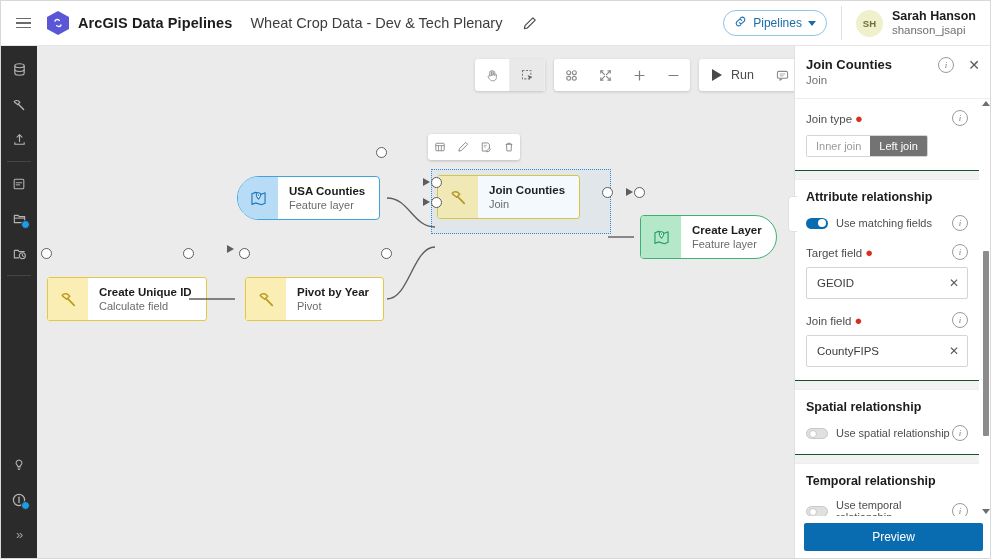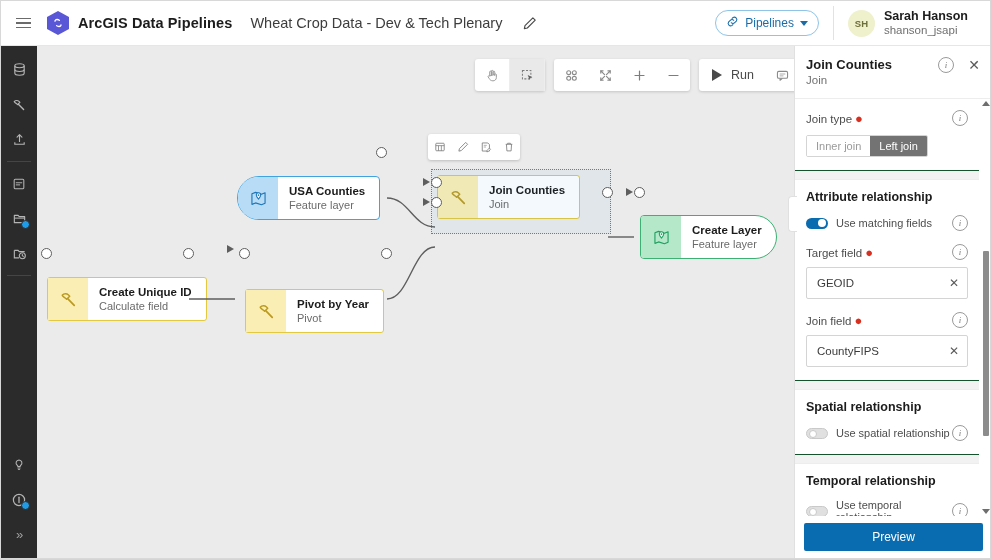--- a/index.html
+++ b/index.html
@@ -70,21 +70,21 @@
     height: 24px; padding: 0 10px; cursor: pointer; background: #fff;
   }
   .conn-pill .lbl { font-size: 12px; color: #1a6ca8; }
   .conn-pill .chev {
     width: 0; height: 0; border-left: 4px solid transparent;
     border-right: 4px solid transparent; border-top: 5px solid #1a6ca8;
   }
   .hdr-div {
     width: 1px; height: 34px; background: #e2e2e2; margin: 0 14px;
   }
-  .user-block { display: flex; align-items: center; padding-right: 24px; justify-content: flex-end; }
+  .user-block { display: flex; align-items: center; padding-right: 16px; justify-content: flex-end; }
   .avatar {
     width: 27px; height: 27px; border-radius: 50%;
     background: #eff0cc; color: #6d6f3a;
     font-size: 9.5px; font-weight: bold;
     display: flex; align-items: center; justify-content: center;
     margin-right: 9px; flex: none;
   }
   .user-name { font-size: 12.5px; font-weight: bold; color: #1c1c1c; line-height: 14px; }
   .user-handle { font-size: 11.5px; color: #6f6f6f; line-height: 14px; }
 
@@ -512,21 +512,21 @@
           </svg>
       </div>
       <div class="txt">
         <div class="t1">Create Unique ID</div>
         <div class="t2">Calculate field</div>
       </div>
     </div>
     <div class="port" style="left:4px; top:202px;"></div>
     <div class="port" style="left:146px; top:202px;"></div>
 
-    <div class="node tool" style="left:208px; top:231px;margin-top:12px;">
+    <div class="node tool" style="left:208px; top:231px;">
       <div class="ic">
         <svg width="21" height="21" viewBox="0 0 22 22">
             <path d="M4.4 6.6c1.9-2.2 5-1.8 6.6-.3l1.3 1.2-3.3 3.3-1.4-1.3c-1.3-1.3-3.2-2-3.2-2.9z" fill="none" stroke="#bb9a1f" stroke-width="1.5" stroke-linejoin="round"></path>
             <path d="M10.4 10.4l6.6 6.8" stroke="#bb9a1f" stroke-width="1.8" stroke-linecap="round"></path>
           </svg>
       </div>
       <div class="txt">
         <div class="t1">Pivot by Year</div>
         <div class="t2">Pivot</div>
       </div>

